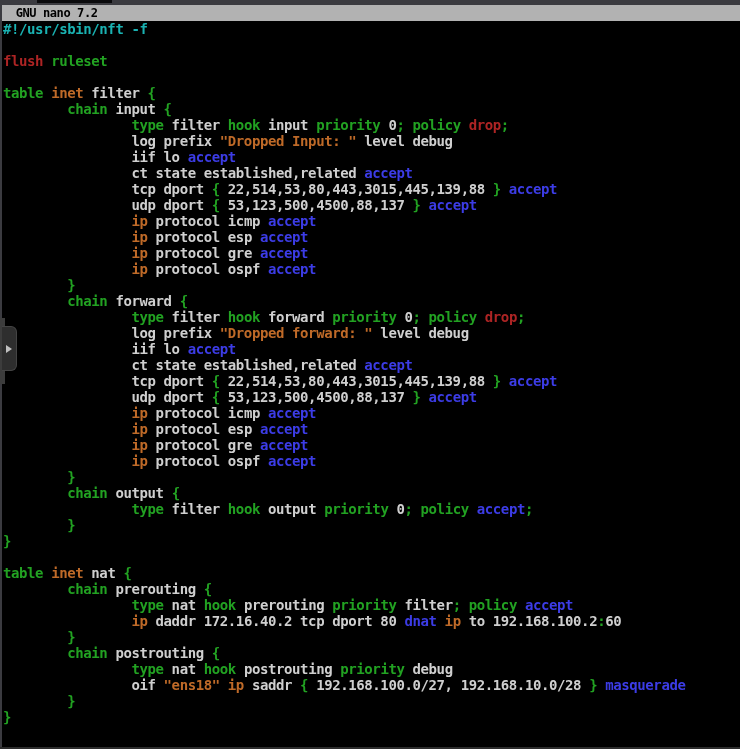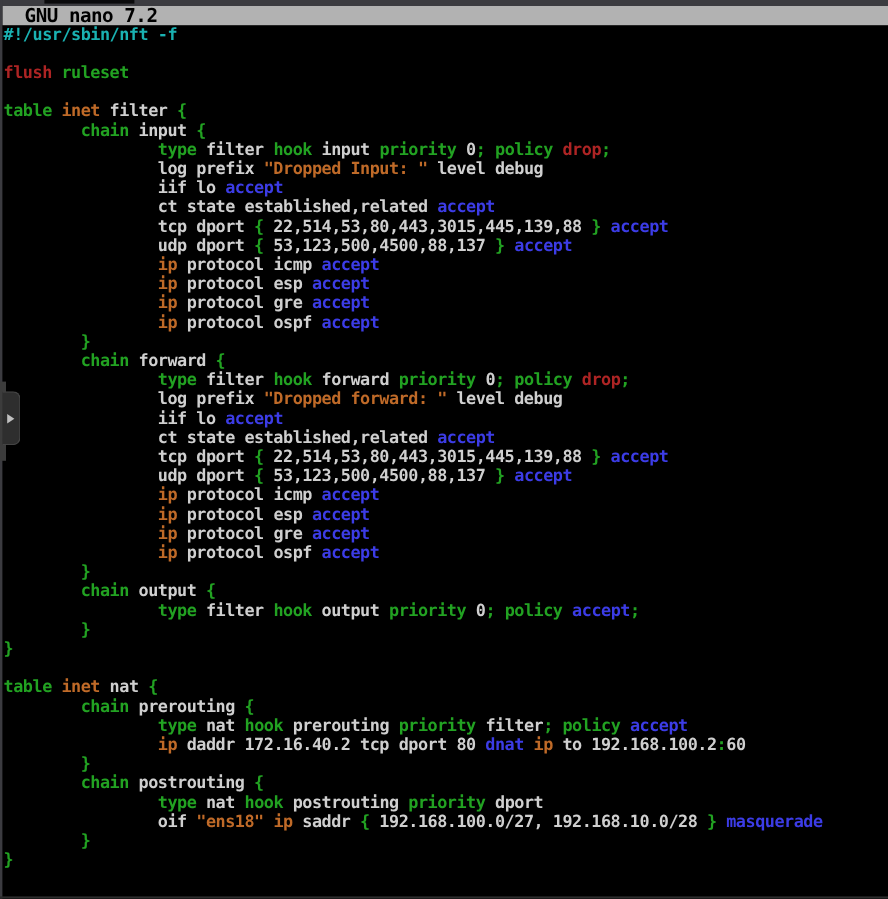--- a/index.html
+++ b/index.html
@@ -6,21 +6,21 @@
   body{
     width:740px;height:749px;background:#000;overflow:hidden;position:relative;
     font-family:"DejaVu Sans Mono","Liberation Mono",monospace;
   }
   
   .top-strip{position:absolute;top:0;left:0;width:740px;height:5px;background:var(--edge,#3b3b40);}
   .top-strip .notch{position:absolute;top:0;left:37px;width:75px;height:3px;background:#0a0a0c;}
   
   .titlebar{
     position:absolute;top:5px;left:2px;right:0;height:16px;background:var(--titlebar-bg,#b2b2b2);
-    color:#000;font-size:16px;font-weight:bold;line-height:16px;white-space:pre;
+    color:#000;font-size:12px;font-weight:bold;line-height:16px;white-space:pre;
     display:flex;justify-content:space-between;letter-spacing:-0.4px;
   }
   .titlebar .right{padding-right:2px;}
   
   .editor{
     position:absolute;top:21px;left:0;right:0;bottom:0;
     padding-left:3px;cursor:text;
   }
   .line{height:16px;line-height:16px;white-space:pre;font-size:14px;font-weight:bold;letter-spacing:-0.4px;}
   .c-fg{color:var(--fg,#cfcfcf);}
@@ -90,21 +90,21 @@
       <div class="line"><span class="c-fg">                </span><span class="c-green">type</span><span class="c-fg"> filter </span><span class="c-green">hook</span><span class="c-fg"> output </span><span class="c-green">priority</span><span class="c-fg"> 0</span><span class="c-green">;</span><span class="c-fg"> </span><span class="c-green">policy</span><span class="c-fg"> </span><span class="c-blue">accept</span><span class="c-green">;</span></div>
       <div class="line"><span class="c-fg">        </span><span class="c-green">}</span></div>
       <div class="line"><span class="c-green">}</span></div>
       <div class="line">&nbsp;</div>
       <div class="line"><span class="c-green">table</span><span class="c-fg"> </span><span class="c-orange">inet</span><span class="c-fg"> nat </span><span class="c-green">{</span></div>
       <div class="line"><span class="c-fg">        </span><span class="c-green">chain</span><span class="c-fg"> prerouting </span><span class="c-green">{</span></div>
       <div class="line"><span class="c-fg">                </span><span class="c-green">type</span><span class="c-fg"> nat </span><span class="c-green">hook</span><span class="c-fg"> prerouting </span><span class="c-green">priority</span><span class="c-fg"> filter</span><span class="c-green">;</span><span class="c-fg"> </span><span class="c-green">policy</span><span class="c-fg"> </span><span class="c-blue">accept</span></div>
       <div class="line"><span class="c-fg">                </span><span class="c-orange">ip</span><span class="c-fg"> daddr 172.16.40.2 tcp dport 80 </span><span class="c-blue">dnat</span><span class="c-fg"> </span><span class="c-orange">ip</span><span class="c-fg"> to 192.168.100.2</span><span class="c-green">:</span><span class="c-fg">60</span></div>
       <div class="line"><span class="c-fg">        </span><span class="c-green">}</span></div>
       <div class="line"><span class="c-fg">        </span><span class="c-green">chain</span><span class="c-fg"> postrouting </span><span class="c-green">{</span></div>
-      <div class="line"><span class="c-fg">                </span><span class="c-green">type</span><span class="c-fg"> nat </span><span class="c-green">hook</span><span class="c-fg"> postrouting </span><span class="c-green">priority</span><span class="c-fg"> dport</span></div>
+      <div class="line"><span class="c-fg">                </span><span class="c-green">type</span><span class="c-fg"> nat </span><span class="c-green">hook</span><span class="c-fg"> postrouting </span><span class="c-green">priority</span><span class="c-fg"> debug</span></div>
       <div class="line"><span class="c-fg">                oif </span><span class="c-orange">"ens18"</span><span class="c-fg"> </span><span class="c-orange">ip</span><span class="c-fg"> saddr </span><span class="c-green">{</span><span class="c-fg"> 192.168.100.0/27, 192.168.10.0/28 </span><span class="c-green">}</span><span class="c-fg"> </span><span class="c-blue">masquerade</span></div>
       <div class="line"><span class="c-fg">        </span><span class="c-green">}</span></div>
       <div class="line"><span class="c-green">}</span></div>
     </div>
 </div>
 
 <div class="left-strip"></div>
 <div class="handle-col"></div>
 <div class="handle">
   <span class="arrow"></span>

